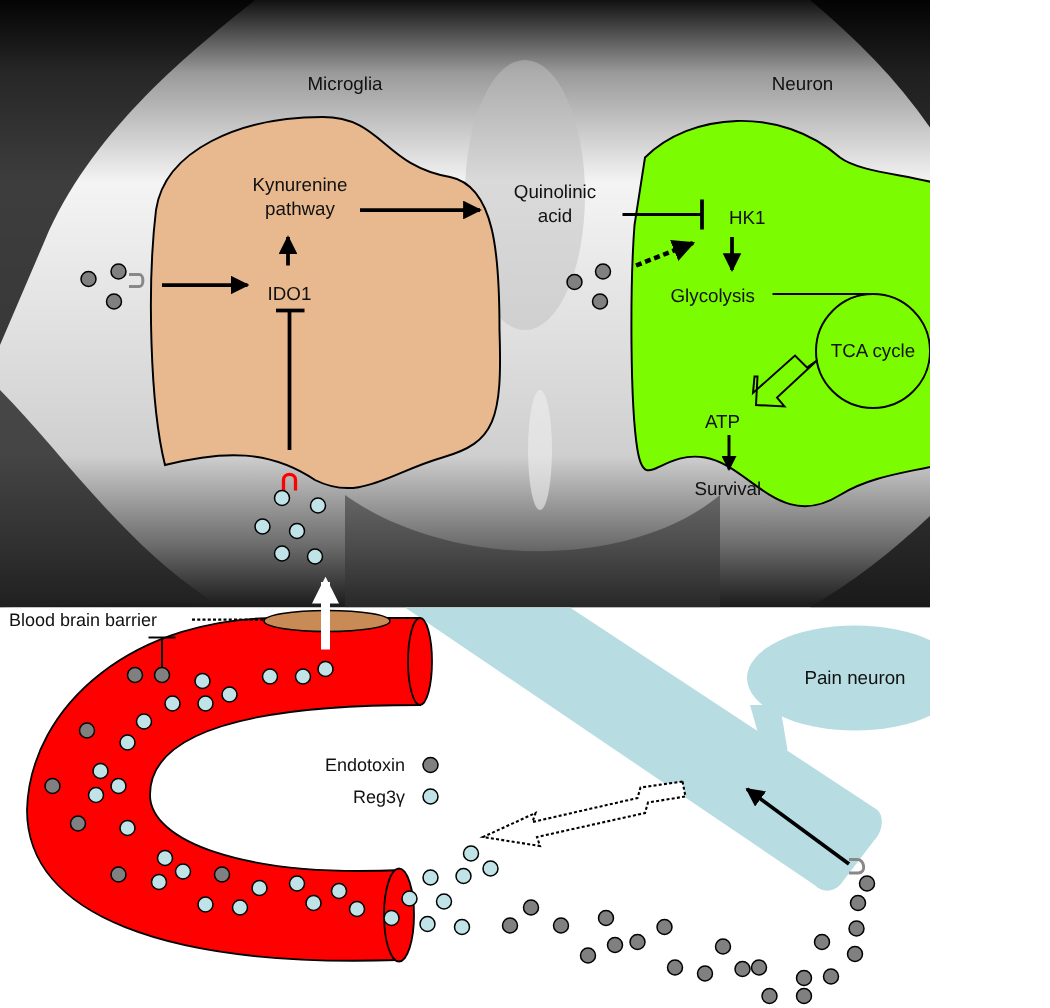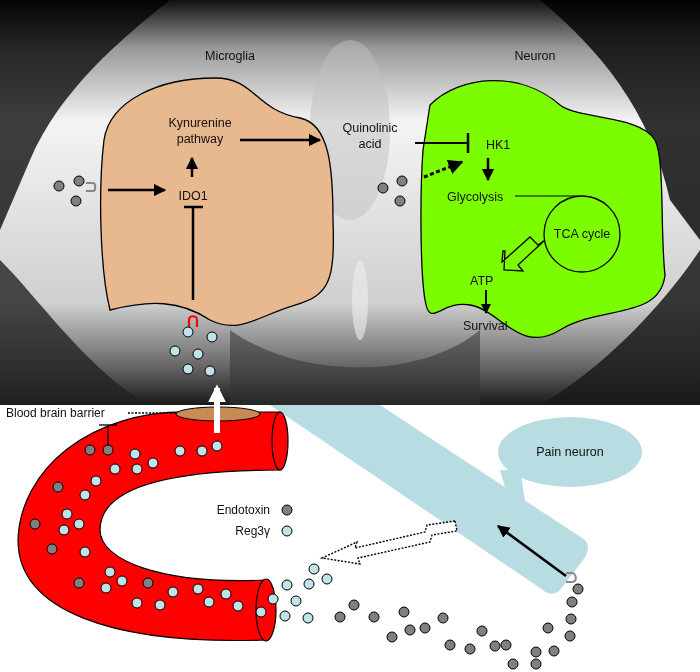--- a/index.html
+++ b/index.html
@@ -1,16 +1,16 @@
 <!DOCTYPE html>
 <html><head>
 <meta charset="utf-8">
 <style>
   html,body{margin:0;padding:0;background:#ffffff;}
-  #stage{position:relative;width:700px;height:672px;overflow:hidden;background:#ffffff;text-decoration:underline;}
+  #stage{position:relative;width:620px;height:672px;overflow:hidden;background:#ffffff;text-decoration:underline;}
   svg{position:absolute;left:0;top:0;}
   .lbl{font-family:"Liberation Sans",sans-serif;font-size:12.5px;fill:#111;}
   .lbl-sm{font-family:"Liberation Sans",sans-serif;font-size:12px;fill:#111;}
 </style>
 </head>
 <body>
 
 <div id="stage">
 <svg width="700" height="672" viewBox="0 0 700 672">
   <defs>

